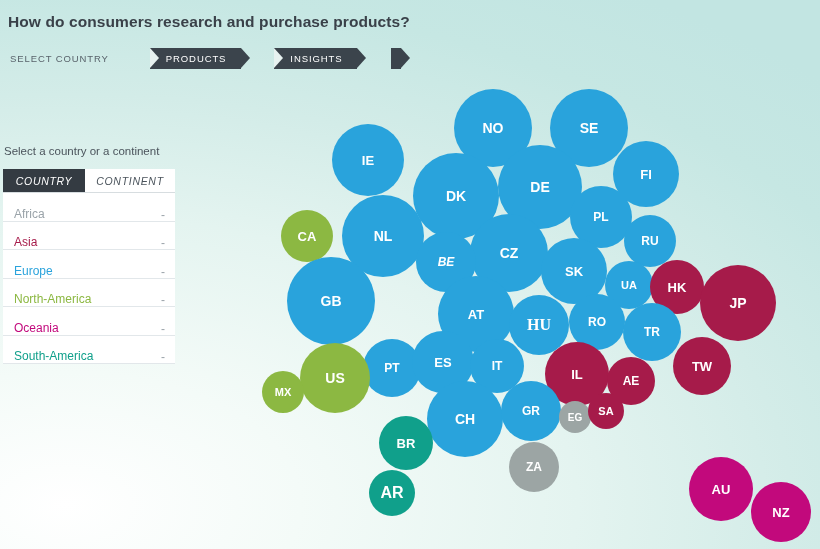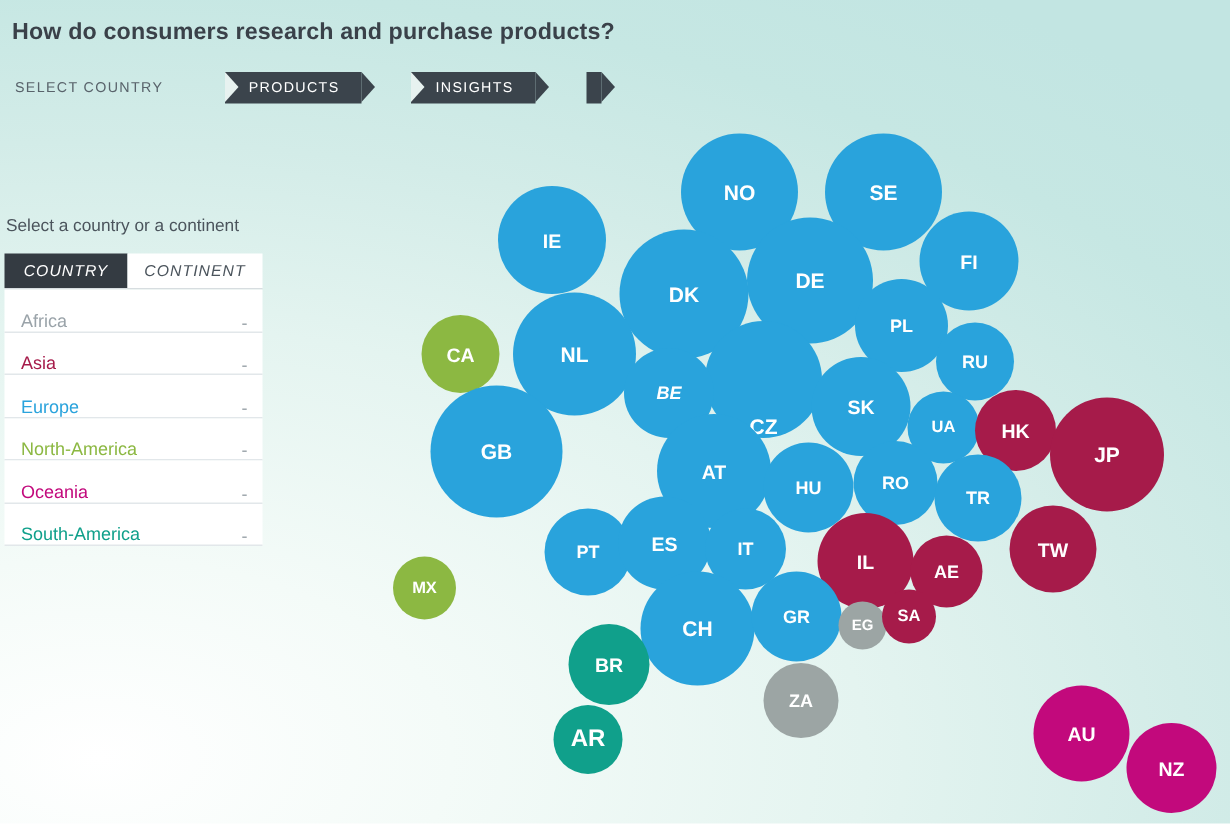--- a/index.html
+++ b/index.html
@@ -246,21 +246,21 @@
       </div>
       <div class="bubble" style="left: 342px; top: 195px; width: 82px; height: 82px; background: rgb(41, 163, 220); font-size: 14px;">
         <span>NL</span>
       </div>
       <div class="bubble" style="left: 281px; top: 210px; width: 52px; height: 52px; background: rgb(140, 184, 66); font-size: 13px;">
         <span>CA</span>
       </div>
       <div class="bubble" style="left: 624px; top: 215px; width: 52px; height: 52px; background: rgb(41, 163, 220); font-size: 12px;">
         <span>RU</span>
       </div>
-      <div class="bubble" style="left: 470px; top: 214px; width: 78px; height: 78px; background: rgb(41, 163, 220); font-size: 14px; align-items: flex-end;">
+      <div class="bubble" style="left: 470px; top: 214px; width: 78px; height: 78px; background: rgb(41, 163, 220); font-size: 14px;">
         <span>CZ</span>
       </div>
       <div class="bubble" style="left: 416px; top: 232px; width: 60px; height: 60px; background: rgb(41, 163, 220); font-size: 12px; font-style: italic;">
         <span>BE</span>
       </div>
       <div class="bubble" style="left: 541px; top: 238px; width: 66px; height: 66px; background: rgb(41, 163, 220); font-size: 13px;">
         <span>SK</span>
       </div>
       <div class="bubble" style="left: 605px; top: 261px; width: 48px; height: 48px; background: rgb(41, 163, 220); font-size: 11px;">
         <span>UA</span>
@@ -270,38 +270,41 @@
       </div>
       <div class="bubble" style="left: 700px; top: 265px; width: 76px; height: 76px; background: rgb(166, 27, 74); font-size: 14px;">
         <span>JP</span>
       </div>
       <div class="bubble" style="left: 287px; top: 257px; width: 88px; height: 88px; background: rgb(41, 163, 220); font-size: 14px;">
         <span>GB</span>
       </div>
       <div class="bubble" style="left: 438px; top: 276px; width: 76px; height: 76px; background: rgb(41, 163, 220); font-size: 13px;">
         <span>AT</span>
       </div>
-      <div class="bubble" style="left: 509px; top: 295px; width: 60px; height: 60px; background: rgb(41, 163, 220); font-size: 12px;">
+      <div class="bubble" style="left: 509px; top: 295px; width: 60px; height: 60px; background: rgb(41, 163, 220); font-size: 16px; font-family: Liberation Serif, serif;">
         <span>HU</span>
       </div>
       <div class="bubble" style="left: 569px; top: 294px; width: 56px; height: 56px; background: rgb(41, 163, 220); font-size: 12px;">
         <span>RO</span>
       </div>
       <div class="bubble" style="left: 623px; top: 303px; width: 58px; height: 58px; background: rgb(41, 163, 220); font-size: 12px;">
         <span>TR</span>
       </div>
       <div class="bubble" style="left: 363px; top: 339px; width: 58px; height: 58px; background: rgb(41, 163, 220); font-size: 12px;">
         <span>PT</span>
       </div>
       <div class="bubble" style="left: 412px; top: 331px; width: 62px; height: 62px; background: rgb(41, 163, 220); font-size: 13px;">
         <span>ES</span>
       </div>
       <div class="bubble" style="left: 470px; top: 339px; width: 54px; height: 54px; background: rgb(41, 163, 220); font-size: 12px;">
         <span>IT</span>
       </div>
+      <div class="bubble" style="left: 300px; top: 343px; width: 70px; height: 70px; background: rgb(140, 184, 66); font-size: 14px;">
+        <span>US</span>
+      </div>
       <div class="bubble" style="left: 262px; top: 371px; width: 42px; height: 42px; background: rgb(140, 184, 66); font-size: 11px;">
         <span>MX</span>
       </div>
       <div class="bubble" style="left: 545px; top: 342px; width: 64px; height: 64px; background: rgb(166, 27, 74); font-size: 13px;">
         <span>IL</span>
       </div>
       <div class="bubble" style="left: 607px; top: 357px; width: 48px; height: 48px; background: rgb(166, 27, 74); font-size: 12px;">
         <span>AE</span>
       </div>
       <div class="bubble" style="left: 673px; top: 337px; width: 58px; height: 58px; background: rgb(166, 27, 74); font-size: 13px;">

